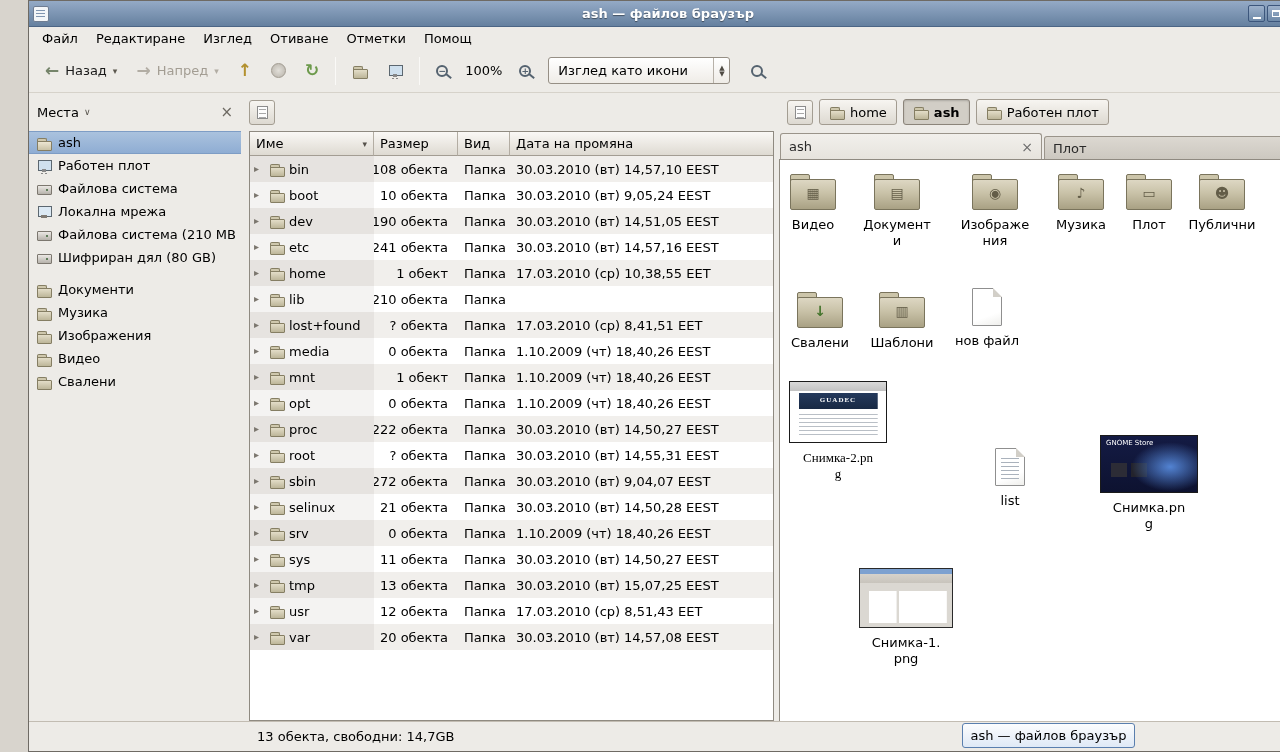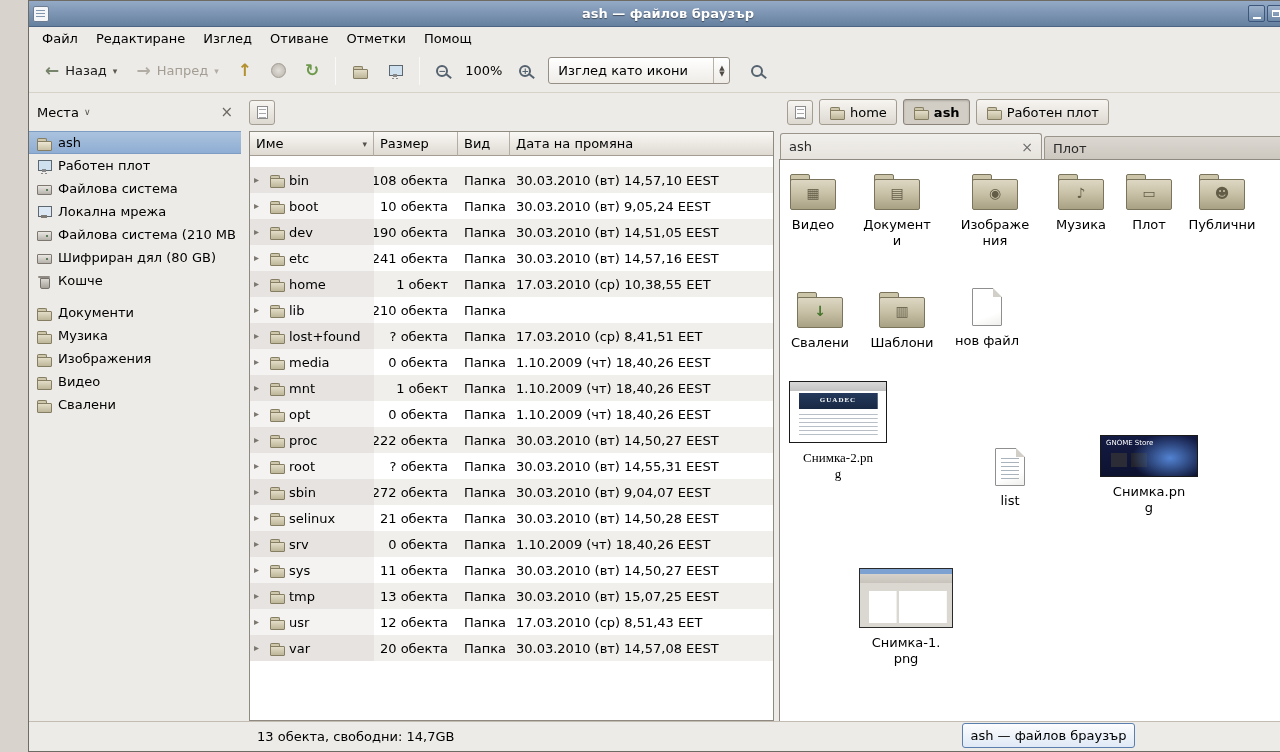--- a/index.html
+++ b/index.html
@@ -115,21 +115,21 @@
   .treepane { flex:0 0 533px; width:533px; display:flex; flex-direction:column; padding-left:8px; background:#edebe7; min-height:0; }
   .tree-top { height:38px; flex:0 0 38px; display:flex; align-items:center; }
   .small-btn {
     width:26px; height:25px; border:1px solid #a39d92; border-radius:3px;
     background:linear-gradient(#f7f5f1,#ddd9d1);
     display:flex; align-items:center; justify-content:center;
   }
   .pane-glyph { width:11px; height:13px; background:#fdfdfd; border:1px solid #8c8c8c;
     background-image:repeating-linear-gradient(#a8a8a8 0 1px, transparent 1px 4px);
     background-size:7px 9px; background-position:center 2px; background-repeat:no-repeat; }
-  .table { flex:1; display:flex; flex-direction:column; border:1px solid #8f8a81; background:#fff; min-height:0;gap:11px; }
+  .table { flex:1; display:flex; flex-direction:column; border:1px solid #8f8a81; background:#fff; min-height:0; }
   .thead { display:flex; flex:0 0 24px; height:24px; }
   .hcell {
     display:flex; align-items:center; padding:0 6px;
     background:linear-gradient(#faf8f5,#dedad2);
     border-right:1px solid #b3ada3; border-bottom:1px solid #a39d93;
     white-space:nowrap; overflow:hidden;
   }
   .hchev { margin-left:auto; font-size:9px; color:#55514a; padding-left:6px; }
   .c-name { width:124px; flex:0 0 124px; }
   .c-size { width:84px; flex:0 0 84px; }
@@ -192,21 +192,21 @@
   .k-file .gi-visual::before, .k-file-lines .gi-visual::before { content:""; position:absolute; top:-1px; right:-1px; border-style:solid; border-width:0 9px 9px 0; border-color:#ffffff #ffffff #d2cfc8 #d2cfc8; }
   .k-file-lines .gi-visual::after { content:""; position:absolute; left:5px; right:5px; top:9px; height:22px; background:repeating-linear-gradient(#aab2bc 0 1px, transparent 1px 4px); }
 
   
   .k-thumb-web .gi-visual { width:98px; height:62px; border:1px solid #1a1a1a; position:relative; background:
       linear-gradient(#d9d9d9,#c2c2c2) 0 0/100% 9px no-repeat,
       linear-gradient(#24395c,#182944) 50% 11px/82% 16px no-repeat,
       repeating-linear-gradient(#b9bfc6 0 1px, transparent 1px 4px) 50% 32px/82% 24px no-repeat,
       #fff; }
   .k-thumb-web .gi-caption { display:block; position:absolute; top:14px; left:0; right:0; text-align:center; color:#fff; font-size:7px; font-weight:bold; letter-spacing:1px; }
-  .k-thumb-store .gi-visual { width:98px; height:42px; border:1px solid #1a1a1a; position:relative; background:
+  .k-thumb-store .gi-visual { width:98px; height:58px; border:1px solid #1a1a1a; position:relative; background:
       radial-gradient(55px 35px at 72% 55%, rgba(86,137,219,.95) 0%, rgba(86,137,219,0) 70%),
       linear-gradient(#2c2c36,#2c2c36) 12% 65%/16px 14px no-repeat,
       linear-gradient(#23232c,#23232c) 38% 65%/16px 14px no-repeat,
       linear-gradient(#141b44,#0d1230); text-align: center; }
   .k-thumb-store .gi-caption { display:block; position:absolute; top:3px; left:5px; color:#fff; font-size:7px; }
   .k-thumb-fm .gi-visual { width:94px; height:60px; border:1px solid #2a2a2a; position:relative; background:
       linear-gradient(#7da1d0,#7da1d0) 0 0/100% 5px no-repeat,
       linear-gradient(#d6d2cb,#c8c4bc) 0 5px/100% 9px no-repeat,
       linear-gradient(#ffffff,#ffffff) 14% 22px/30% 32px no-repeat,
       linear-gradient(#ffffff,#ffffff) 88% 22px/52% 32px no-repeat,
@@ -365,24 +365,20 @@
           <div class="side-item">
             <span class="mini-icon i-drive"></span>
             <span class="side-lbl">Файлова система (210 MB)</span>
           </div>
 
           <div class="side-item">
             <span class="mini-icon i-drive"></span>
             <span class="side-lbl">Шифриран дял (80 GB)</span>
           </div>
 
-          <div class="side-item">
-            <span class="mini-icon i-trash"></span>
-            <span class="side-lbl">Кошче</span>
-          </div>
 
           <div class="side-item sep">
             
             
           </div>
 
           <div class="side-item">
             <span class="mini-icon i-folder"></span>
             <span class="side-lbl">Документи</span>
           </div>

